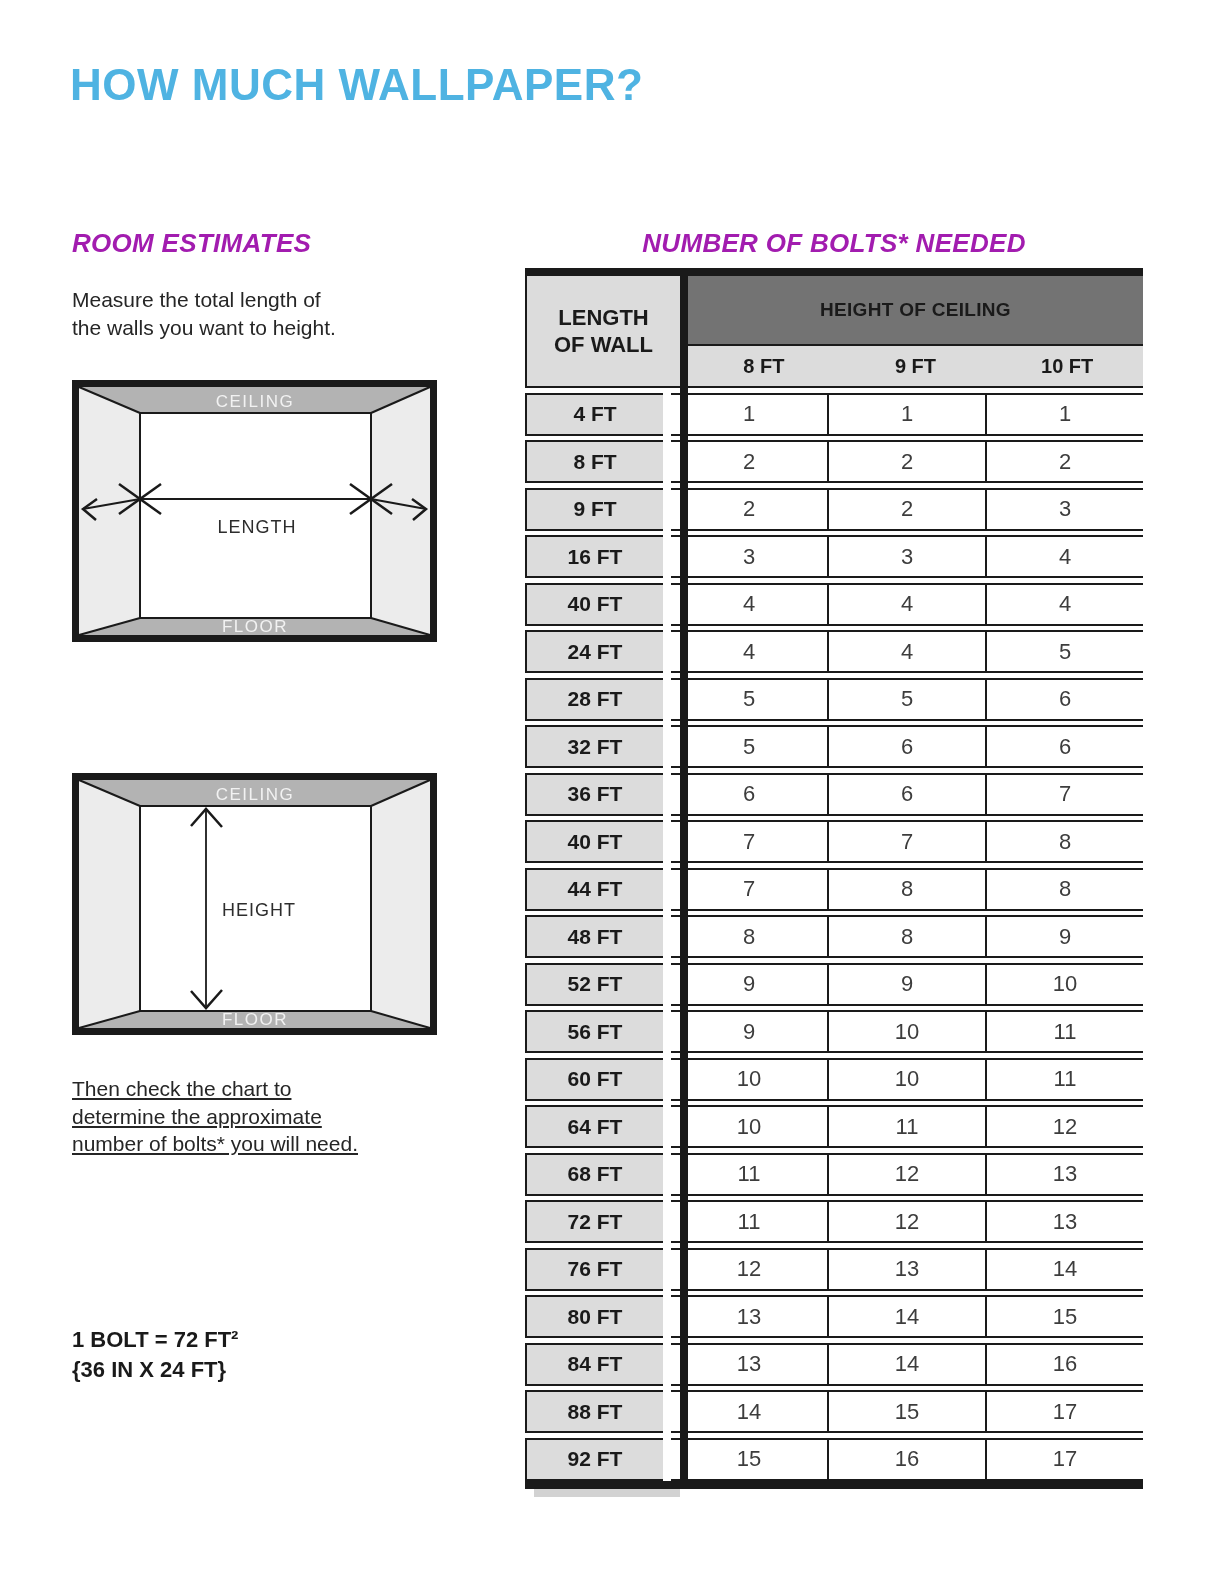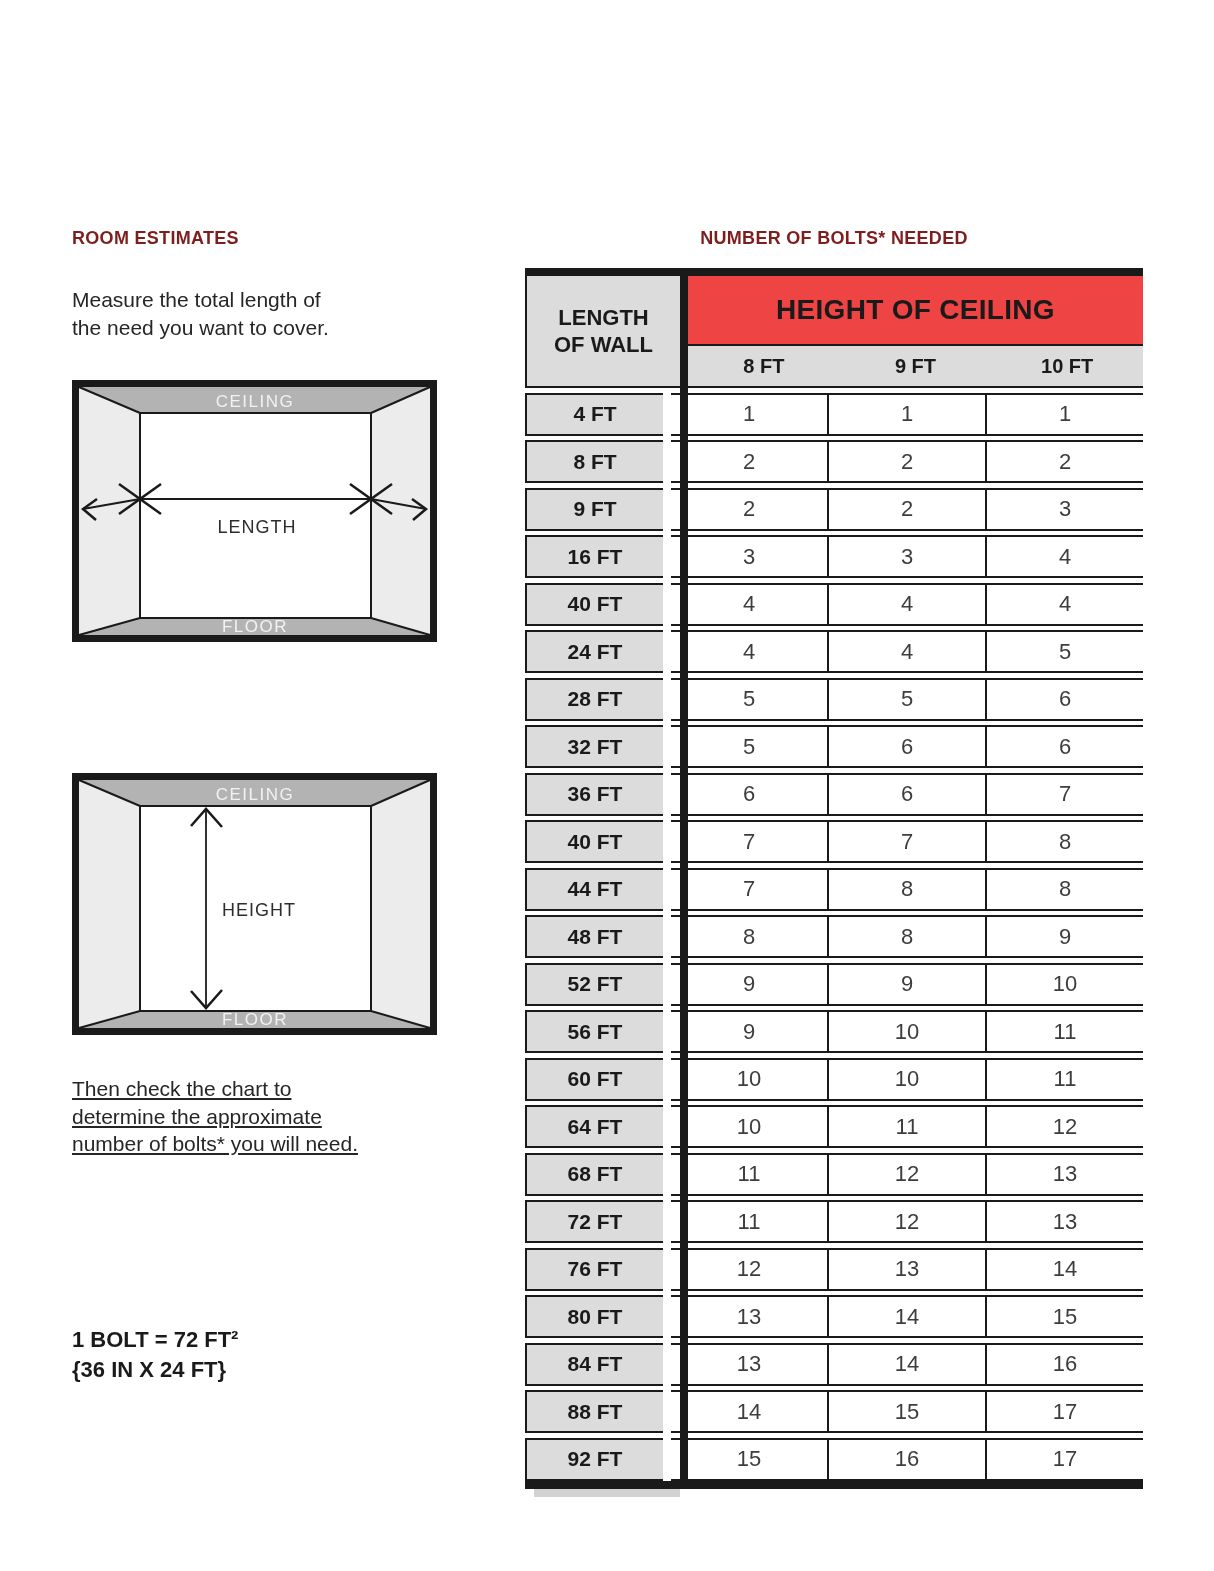--- a/index.html
+++ b/index.html
@@ -5,21 +5,21 @@
   html,body{margin:0;padding:0;background:#ffffff;}
   .page{
     position:relative;width:1214px;height:1571px;background:#ffffff;overflow:hidden;
     font-family:"Liberation Sans","DejaVu Sans",sans-serif;color:#262626;
   }
   .title{
     position:absolute;left:70px;top:60px;font-size:44px;font-weight:bold;
     letter-spacing:0.5px;color:#4fb3e2;white-space:nowrap;
   }
   .section-heading{
-    position:absolute;font-size:18px;font-weight:bold;letter-spacing:0.3px;color:#7f1d1d;
+    position:absolute;font-size:26px;font-weight:bold;letter-spacing:0.3px;color:#a21caf;font-style:italic;
   }
   .sh-left{left:72px;top:228px;}
   .sh-right{left:525px;top:228px;width:618px;text-align:center;}
   .para{
     position:absolute;left:72px;width:400px;font-size:21px;line-height:1.32;
     color:#262626;white-space:pre-line;
   }
   .footnote{
     position:absolute;left:72px;width:400px;font-size:22px;font-weight:bold;line-height:1.35;
     color:#1a1a1a;white-space:pre-line;
@@ -33,23 +33,23 @@
   .bottombar{height:8px;background:#1a1a1a;}
   .vbar{position:absolute;left:155px;top:8px;width:8px;height:1204.5px;background:#1a1a1a;}
   .thead{display:flex;border-bottom:2px solid #1a1a1a;}
   .c-len-h{
     width:155px;box-sizing:border-box;border-left:2px solid #1a1a1a;background:#dcdcdc;
     display:flex;align-items:center;justify-content:center;text-align:center;
     font-size:22px;font-weight:bold;line-height:1.25;white-space:pre-line;color:#1a1a1a;
   }
   .head-right{flex:1;margin-left:8px;}
   .group-h{
-    height:68px;background:#ef4444;border-bottom:2px solid #1a1a1a;
+    height:68px;background:#737373;border-bottom:2px solid #1a1a1a;
     display:flex;align-items:center;justify-content:center;
-    font-size:28px;font-weight:bold;letter-spacing:0.3px;color:#1a1a1a;
+    font-size:19px;font-weight:bold;letter-spacing:0.3px;color:#1a1a1a;
   }
   .sub-h{display:flex;height:40px;background:#dcdcdc;}
   .sub-cell{
     flex:1;display:flex;align-items:center;justify-content:center;
     font-size:20px;font-weight:bold;color:#1a1a1a;
   }
   .trow{display:flex;height:43px;margin-top:4.5px;}
   .c-len{
     width:138px;box-sizing:border-box;background:#dcdcdc;
     border:2px solid #1a1a1a;border-right:none;
@@ -69,26 +69,27 @@
 
   
   .room-label{font-family:"Liberation Sans","DejaVu Sans",sans-serif;font-size:17px;fill:#f2f2f2;letter-spacing:1.5px;}
   .measure-label{font-family:"Liberation Sans","DejaVu Sans",sans-serif;font-size:18px;fill:#2d2d2d;letter-spacing:1px;}
 </style>
 </head>
 <body>
 
 <div class="page">
 
+  <div class="title">HOW MUCH WALLPAPER?</div>
 
   <div class="section-heading sh-left">ROOM ESTIMATES</div>
   <div class="section-heading sh-right">NUMBER OF BOLTS* NEEDED</div>
 
   <div class="para" style="top:286px;">Measure the total length of
-the need you want to cover.</div>
+the walls you want to height.</div>
 
   <svg class="diagram" style="top:380px;" width="365" height="262" viewBox="0 0 365 262">
     <rect x="3.5" y="3.5" width="358" height="255" fill="#ffffff" stroke="#1a1a1a" stroke-width="7"></rect>
     <polygon points="7,7 68,33 68,238 7,255" fill="#ececec"></polygon>
     <polygon points="358,7 299,33 299,238 358,255" fill="#ececec"></polygon>
     <polygon points="7,7 358,7 299,33 68,33" fill="#b3b3b3"></polygon>
     <polygon points="7,255 358,255 299,238 68,238" fill="#b3b3b3"></polygon>
     <line x1="7" y1="7" x2="68" y2="33" stroke="#1a1a1a" stroke-width="2"></line>
     <line x1="358" y1="7" x2="299" y2="33" stroke="#1a1a1a" stroke-width="2"></line>
     <line x1="7" y1="255" x2="68" y2="238" stroke="#1a1a1a" stroke-width="2"></line>

